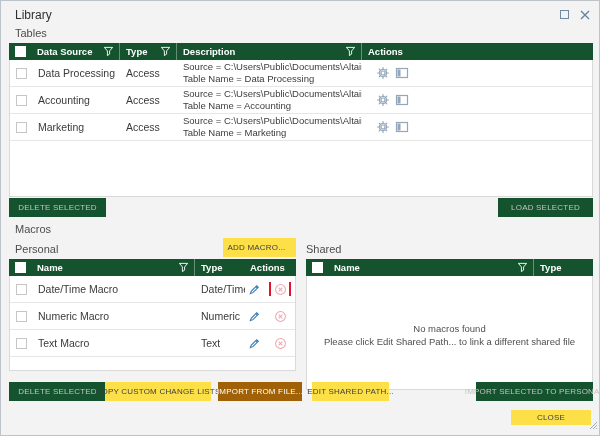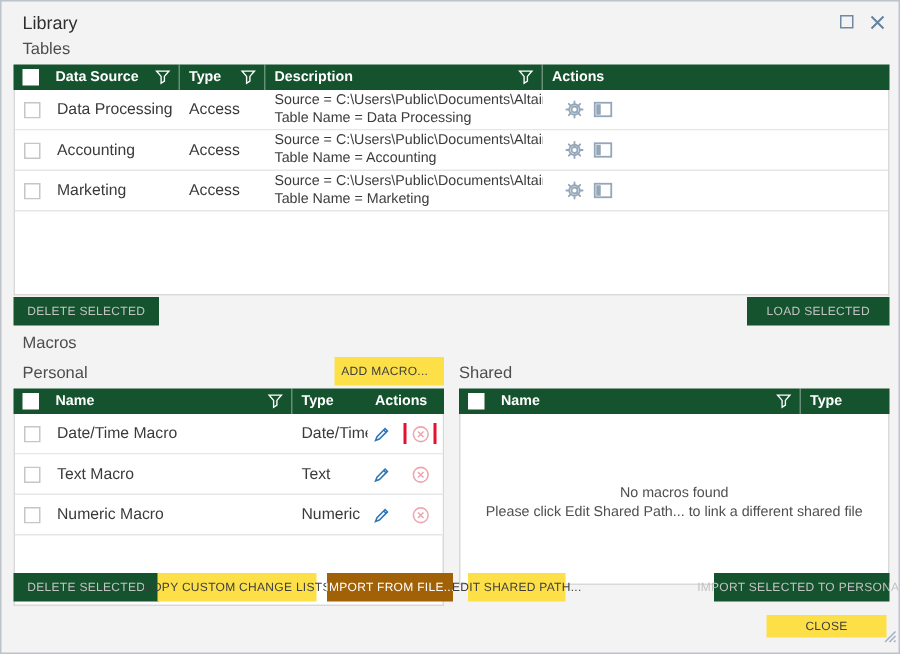--- a/index.html
+++ b/index.html
@@ -32,21 +32,21 @@
   .t-ty{width:57px;flex:none;}
   .t-de{width:185px;flex:none;}
   .t-ac{flex:1;}
   .tables-grid{position:absolute;left:8px;top:42px;width:584px;}
   .tables-grid .grid-body{height:137px;}
   .desc{font-size:9.5px;line-height:12px;color:#3c3c3c;}
   .act-icons{display:flex;align-items:center;gap:5px;padding-left:14px;color:#94a6b9;}
   .icon-btn{display:inline-flex;width:14px;height:14px;align-items:center;justify-content:center;cursor:pointer;}
   
   .personal-grid{position:absolute;left:8px;top:258px;width:287px;}
-  .personal-grid .grid-body{height:128px;}
+  .personal-grid .grid-body{height:95px;}
   .p-cb{width:22px;flex:none;}
   .p-name{width:163px;flex:none;}
   .p-ty{width:50px;flex:none;}
   .p-ac{flex:1;}
   .macro-icons{display:flex;align-items:center;gap:12px;padding-left:2px;}
   .pencil{color:#2e75b5;}
   .circx{color:#eda6b0;position:relative;}
   .hl-box{position:absolute;left:-4px;top:-4px;right:-4px;bottom:-4px;border:2px solid #e8112d;}
   
   .shared-grid{position:absolute;left:305px;top:258px;width:287px;}
@@ -259,59 +259,59 @@
               </svg>
             <span class="hl-box"></span>
           </span>
         </div>
       </div>
 
       <div class="row">
         <div class="cell cb-cell p-cb">
             <span class="cb"></span>
           </div>
+        <div class="cell p-name">Numeric Macro</div>
+        <div class="cell p-ty">Numeric</div>
+        <div class="cell p-ac macro-icons">
+          <span class="icon-btn pencil">
+            <svg width="13" height="13" viewBox="0 0 14 14" stroke="currentColor" fill="none" stroke-width="1.1">
+                <path d="M2.5 11.5 L3.6 8.7 L9.4 2.9 L11.1 4.6 L5.3 10.4 L2.5 11.5 Z"></path>
+                <path d="M8.4 3.9 L10.1 5.6"></path>
+              </svg>
+          </span>
+          <span class="icon-btn circx">
+            <svg width="13" height="13" viewBox="0 0 14 14" stroke="currentColor" fill="none" stroke-width="1.1">
+                <circle cx="7" cy="7" r="5.3"></circle>
+                <path d="M5 5 L9 9 M9 5 L5 9"></path>
+              </svg>
+          </span>
+        </div>
+      </div>
+
+      <div class="row">
+        <div class="cell cb-cell p-cb">
+            <span class="cb"></span>
+          </div>
         <div class="cell p-name">Text Macro</div>
         <div class="cell p-ty">Text</div>
         <div class="cell p-ac macro-icons">
           <span class="icon-btn pencil">
             <svg width="13" height="13" viewBox="0 0 14 14" stroke="currentColor" fill="none" stroke-width="1.1">
                 <path d="M2.5 11.5 L3.6 8.7 L9.4 2.9 L11.1 4.6 L5.3 10.4 L2.5 11.5 Z"></path>
                 <path d="M8.4 3.9 L10.1 5.6"></path>
               </svg>
           </span>
           <span class="icon-btn circx">
             <svg width="13" height="13" viewBox="0 0 14 14" stroke="currentColor" fill="none" stroke-width="1.1">
                 <circle cx="7" cy="7" r="5.3"></circle>
                 <path d="M5 5 L9 9 M9 5 L5 9"></path>
               </svg>
           </span>
         </div>
       </div>
-
-      <div class="row">
-        <div class="cell cb-cell p-cb">
-            <span class="cb"></span>
-          </div>
-        <div class="cell p-name">Numeric Macro</div>
-        <div class="cell p-ty">Numeric</div>
-        <div class="cell p-ac macro-icons">
-          <span class="icon-btn pencil">
-            <svg width="13" height="13" viewBox="0 0 14 14" stroke="currentColor" fill="none" stroke-width="1.1">
-                <path d="M2.5 11.5 L3.6 8.7 L9.4 2.9 L11.1 4.6 L5.3 10.4 L2.5 11.5 Z"></path>
-                <path d="M8.4 3.9 L10.1 5.6"></path>
-              </svg>
-          </span>
-          <span class="icon-btn circx">
-            <svg width="13" height="13" viewBox="0 0 14 14" stroke="currentColor" fill="none" stroke-width="1.1">
-                <circle cx="7" cy="7" r="5.3"></circle>
-                <path d="M5 5 L9 9 M9 5 L5 9"></path>
-              </svg>
-          </span>
-        </div>
-      </div>
     </div>
   </div>
 
   <div class="shared-grid">
     <div class="grid-head">
       <div class="hc cb-cell s-cb">
           <span class="cb head"></span>
         </div>
       <div class="hc s-name">
         <span>Name</span>
@@ -329,21 +329,21 @@
       <div class="empty-msg">
         <div>No macros found</div>
         <div>Please click Edit Shared Path... to link a different shared file</div>
       </div>
     </div>
   </div>
 
   <button class="btn disabled" style="left:8px;top:381px;width:97px;">DELETE SELECTED</button>
   <button class="btn" style="left:104px;top:381px;width:106px;">COPY CUSTOM CHANGE LISTS</button>
   <button class="btn pink" style="left:217px;top:381px;width:84px;">IMPORT FROM FILE...</button>
-  <button class="btn" style="left:311px;top:381px;width:65px;">EDIT SHARED PATH...</button>
+  <button class="btn" style="left:311px;top:381px;width:77px;">EDIT SHARED PATH...</button>
   <button class="btn disabled" style="left:475px;top:381px;width:117px;">IMPORT SELECTED TO PERSONAL</button>
 
   <button class="btn" style="left:510px;top:409px;width:80px;height:15px;">CLOSE</button>
 
   <span class="resize-grip">
     <svg width="9" height="9" viewBox="0 0 9 9">
         <path d="M8 1 L1 8 M8 4 L4 8 M8 7 L7 8" stroke="#9fb0c0" stroke-width="1"></path>
       </svg>
   </span>
 

